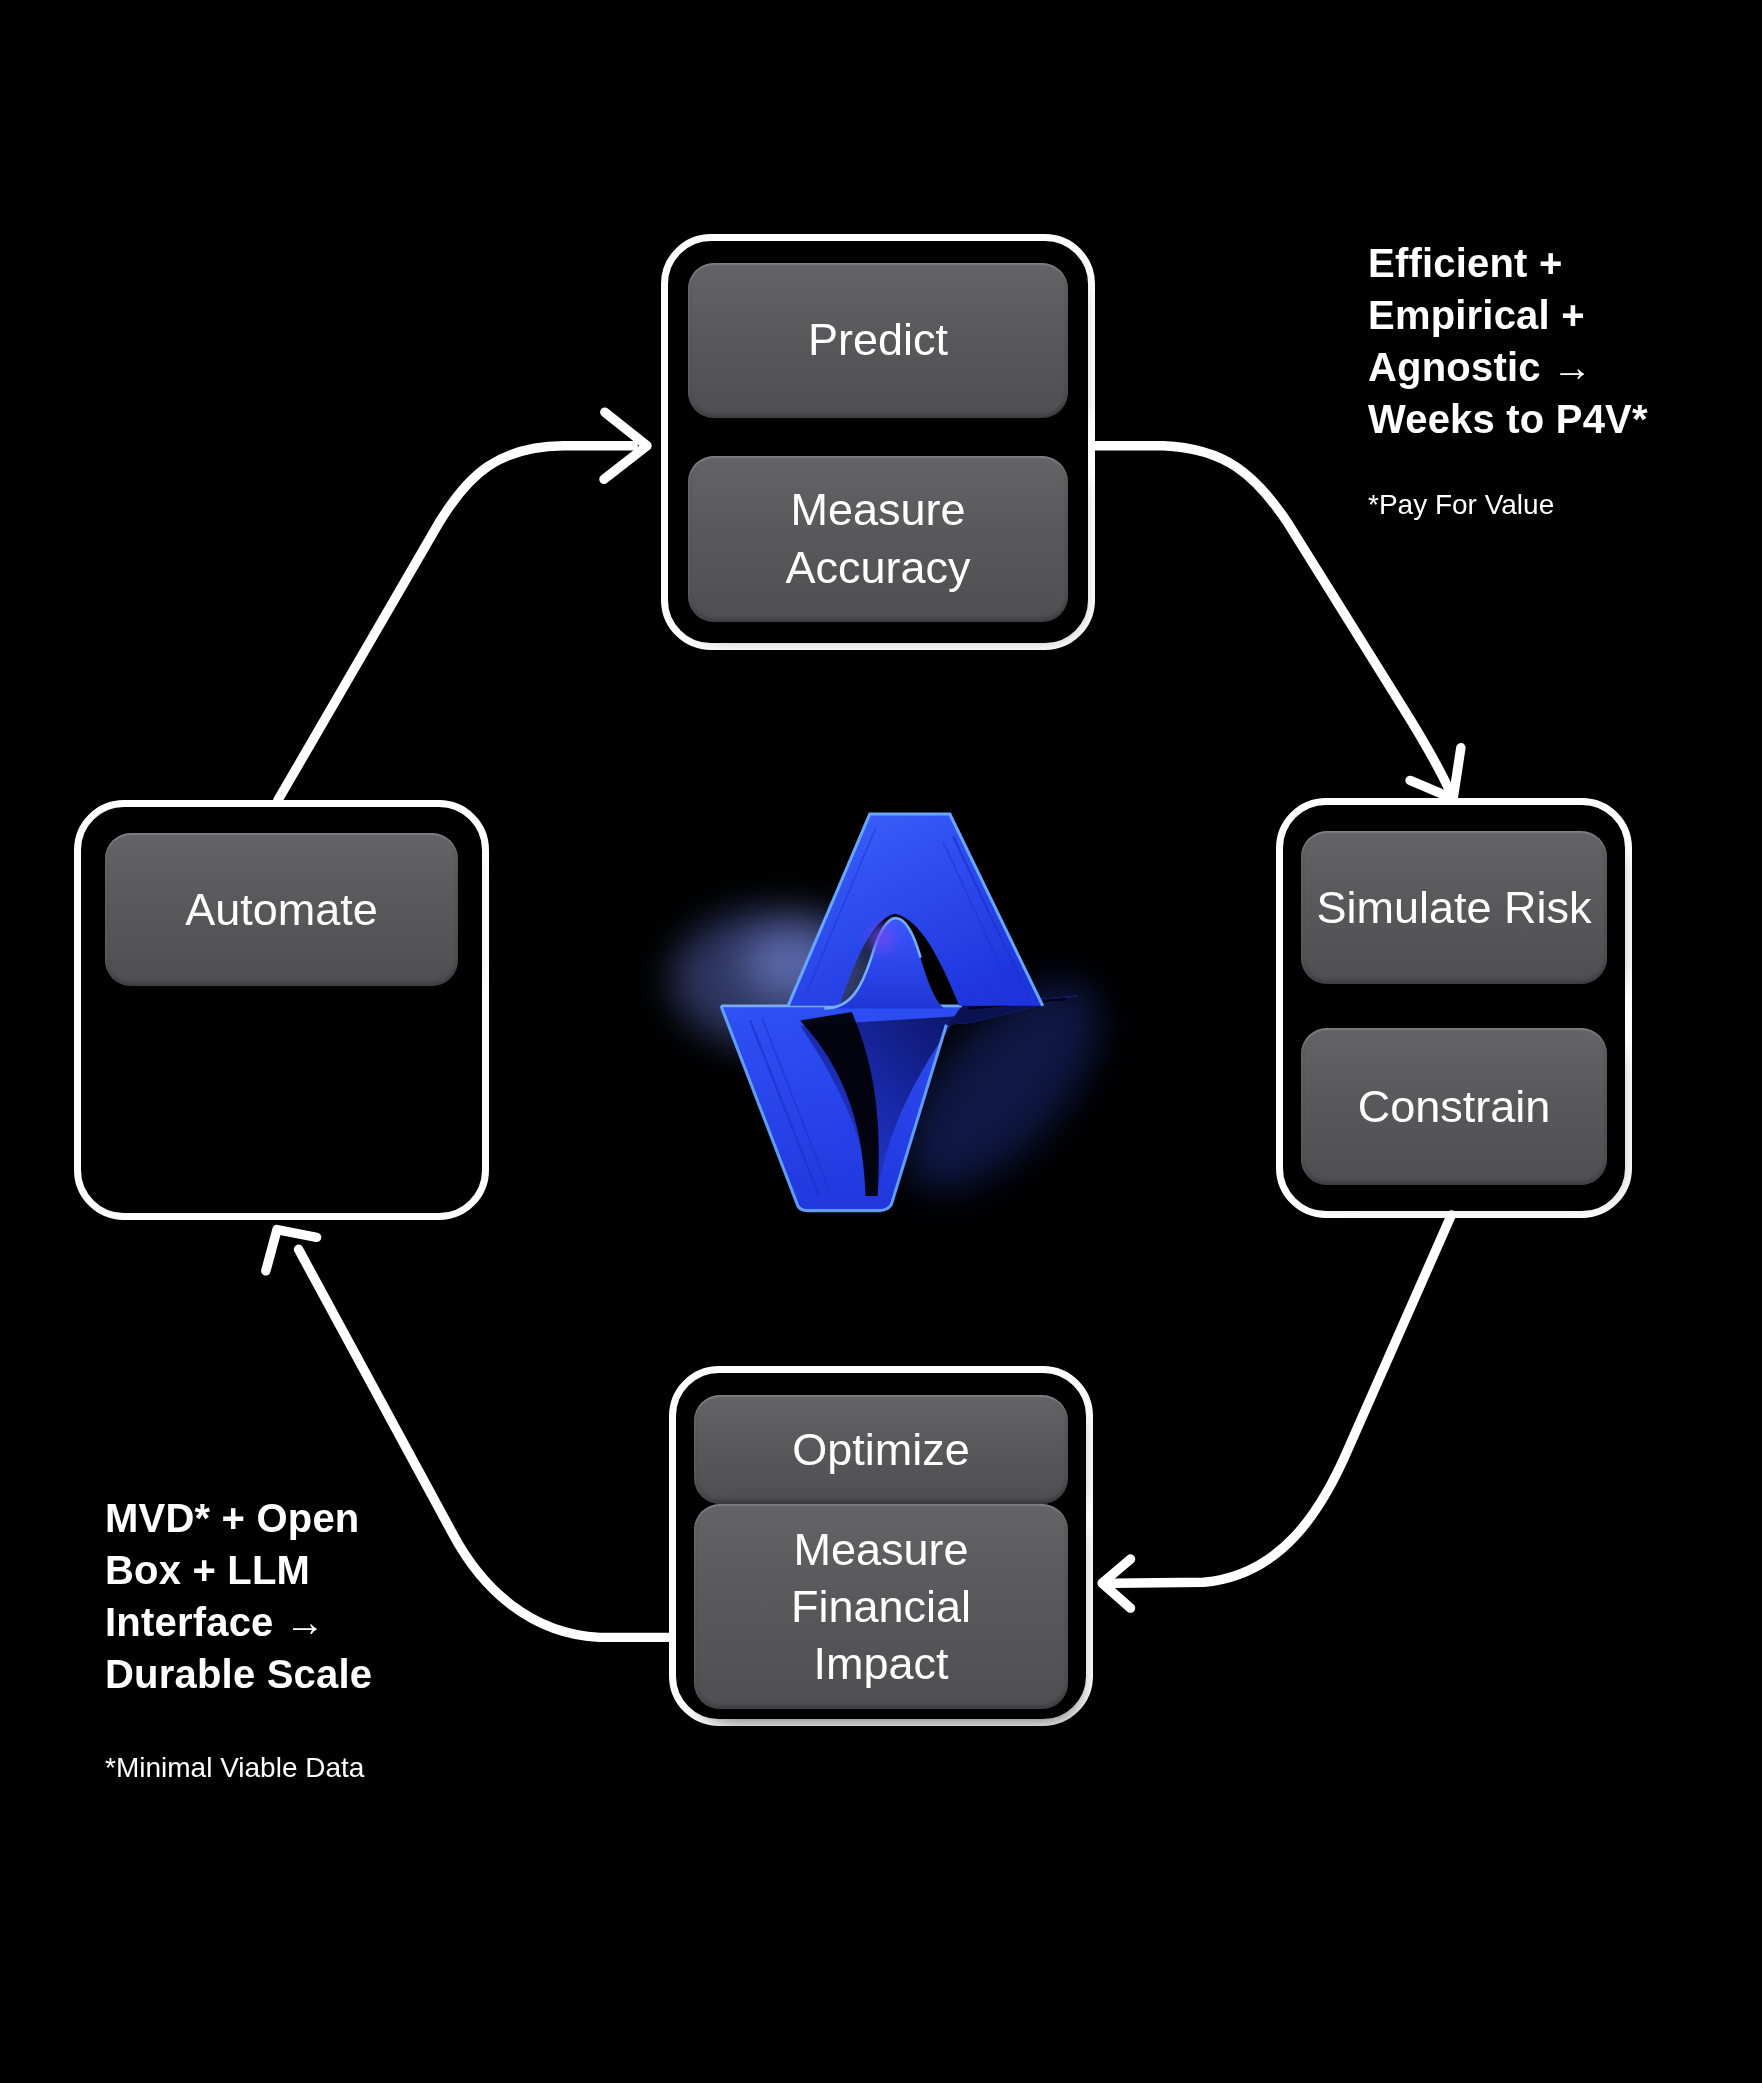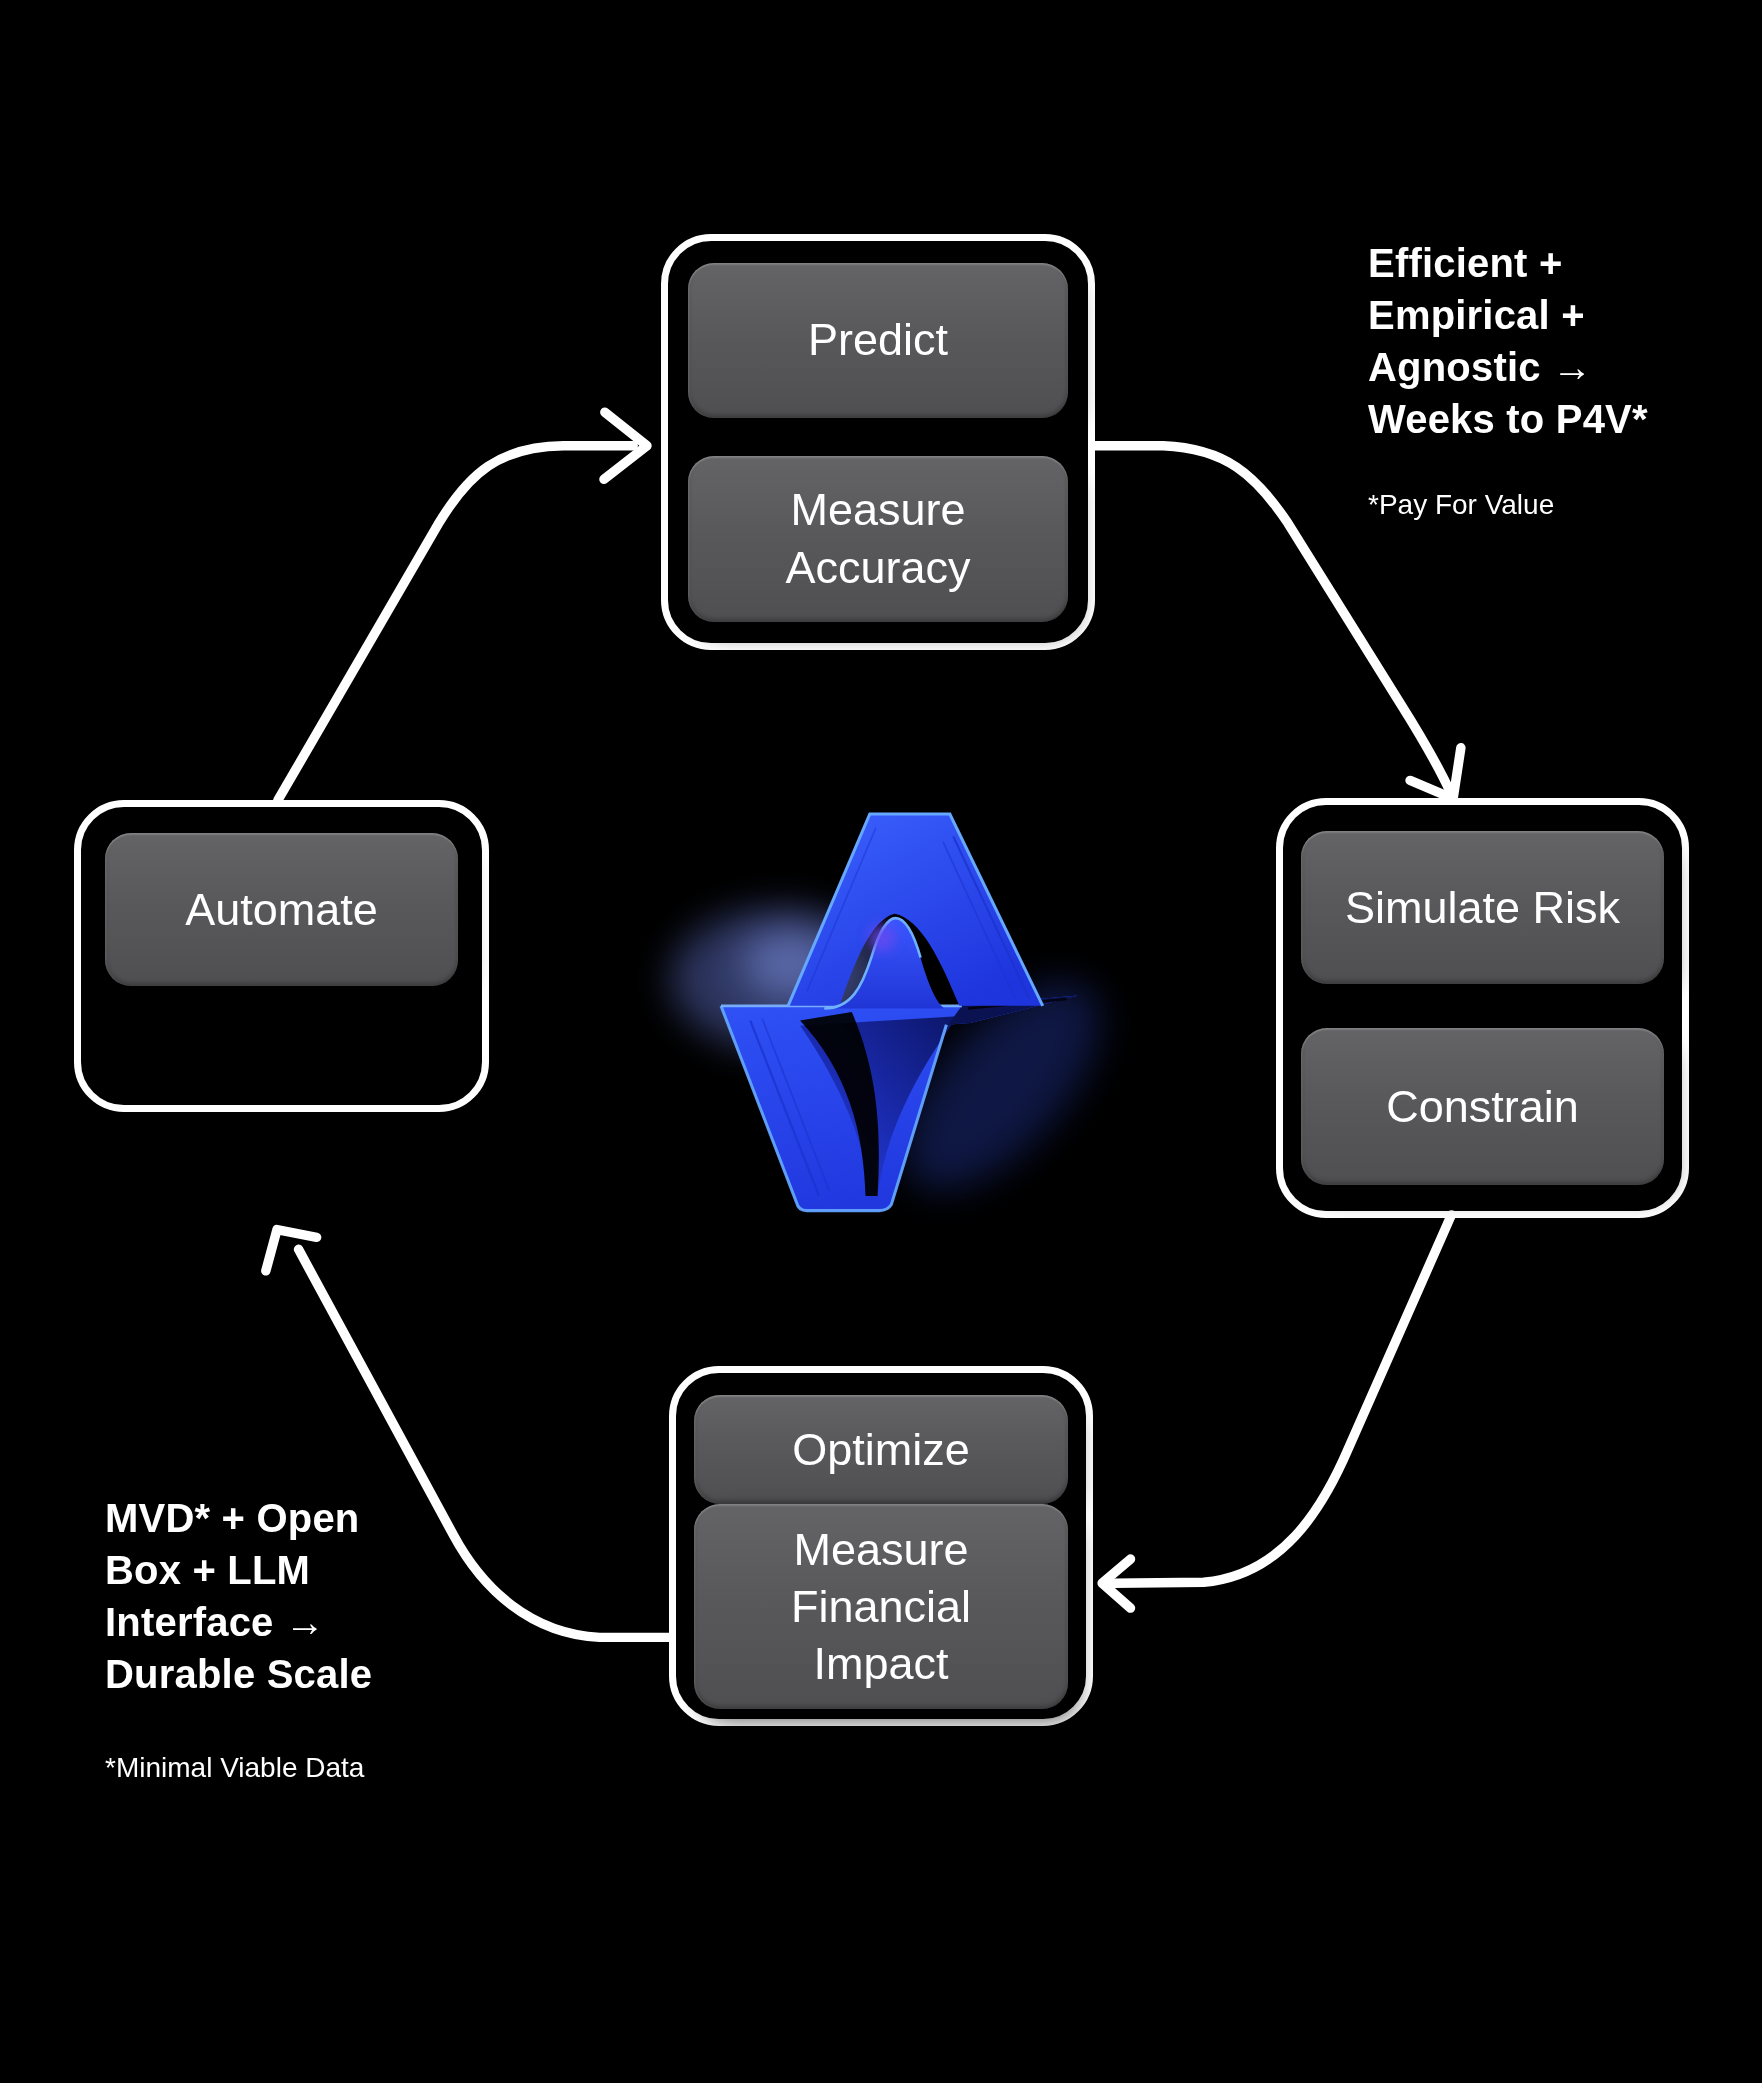--- a/index.html
+++ b/index.html
@@ -6,22 +6,22 @@
   .canvas{
     position:relative;width:1762px;height:2084px;background:#000;overflow:hidden;
     font-family:"Liberation Sans","DejaVu Sans",sans-serif;
   }
   .layer{position:absolute;left:0;top:0;width:1762px;height:2084px;}
   .panel{
     position:absolute;border:7.7px solid #fff;border-radius:50px;box-sizing:border-box;
     display:flex;flex-direction:column;justify-content:space-between;background:transparent;
   }
   .panel-top{left:661px;top:234px;width:434px;height:416px;padding:21.5px 20px;}
-  .panel-right{left:1276px;top:798px;width:413px;height:420px;padding:26px 18px;}
-  .panel-left{left:74px;top:800px;width:415px;height:312px;padding:26px 24px;}
+  .panel-right{left:1276px;top:798px;width:356px;height:420px;padding:26px 18px;}
+  .panel-left{left:74px;top:800px;width:415px;height:420px;padding:26px 24px;}
   .panel-bottom{left:669px;top:1366px;width:424px;height:360px;padding:21.5px 18px 10.3px;}
   .pill{
     background:linear-gradient(180deg,#646466 0%,#59595b 45%,#4f4f51 100%);
     border-radius:26px;display:flex;align-items:center;justify-content:center;
     color:#fff;font-size:45px;line-height:1.27;text-align:center;white-space:pre-line;
     box-shadow:inset 0 1.7px 1.7px rgba(255,255,255,.22), inset 1.7px 0 1.7px rgba(255,255,255,.08),
                inset 0 -2.6px 5.2px rgba(0,0,0,.30), 8.6px 12px 22.4px rgba(0,0,0,.6);
   }
   .panel-top .pill.p1{height:155px;}
   .panel-top .pill.p2{height:166px;}

